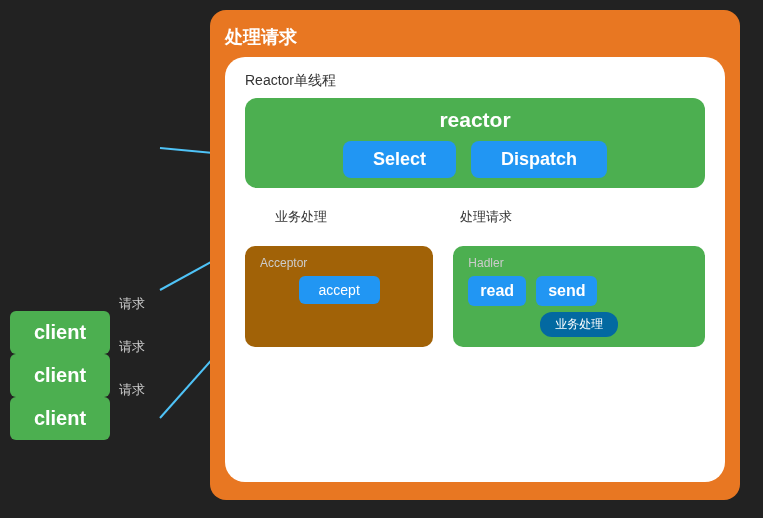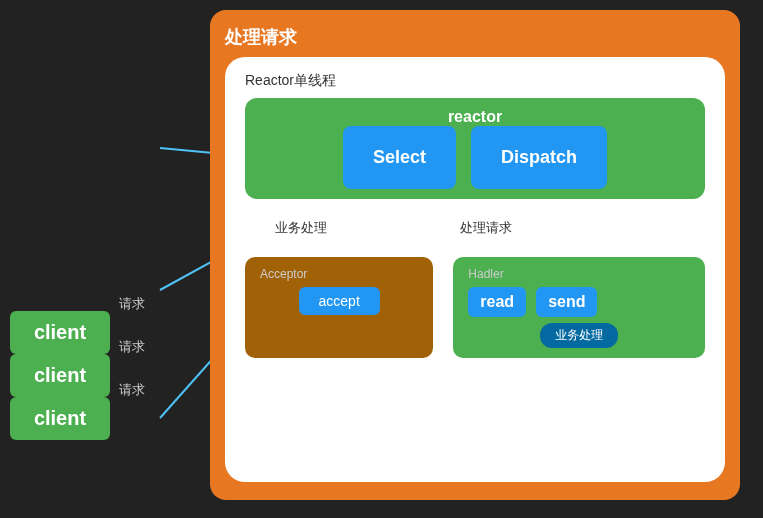--- a/index.html
+++ b/index.html
@@ -100,38 +100,38 @@
     .reactor-outer {
       background: #4caf50;
       border-radius: 12px;
       padding: 10px 15px;
       margin-bottom: 20px;
       position: relative;
     }
 
     .reactor-title {
       color: white;
-      font-size: 16px;
-      font-weight: bold;
-      text-align: center;
-      margin-bottom: 0;
+      font-size: 21px;
+      font-weight: bold;
+      text-align: center;
+      margin-bottom: 9px;
     }
 
     .reactor-buttons {
       display: flex;
       gap: 15px;
       justify-content: center;
     }
 
     .btn-blue {
       background: #2196f3;
       color: white;
       font-size: 18px;
       font-weight: bold;
-      padding: 21px 30px;
+      padding: 8px 30px;
       border-radius: 8px;
       text-align: center;
       min-width: 110px;
     }
 
     
     .bottom-section {
       display: flex;
       gap: 20px;
       margin-top: 10px;

